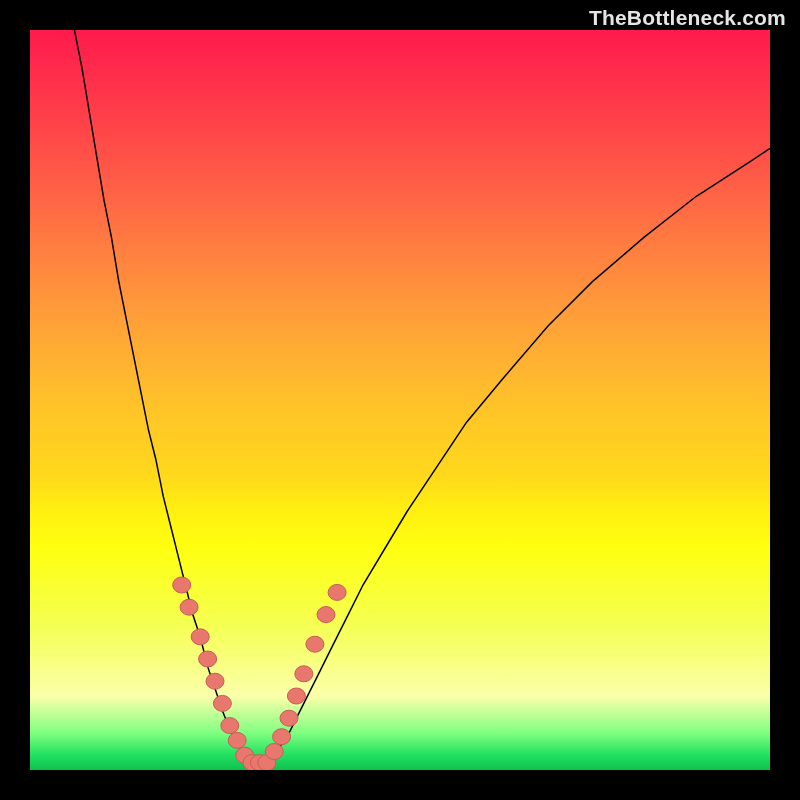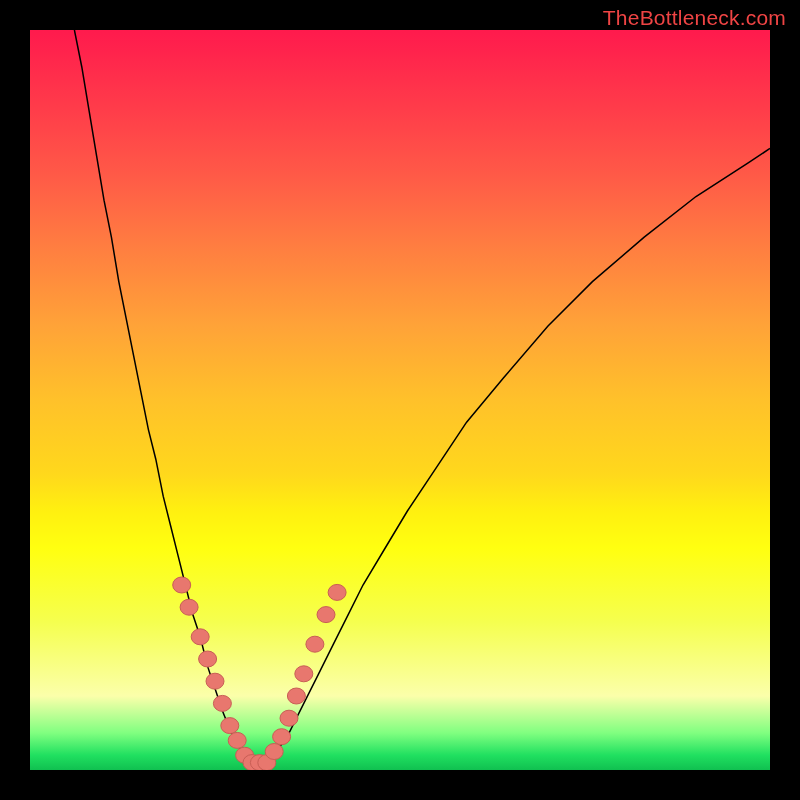--- a/index.html
+++ b/index.html
@@ -38,22 +38,22 @@
       #80ff80 95%,
       #20e060 98%,
       #10c050 100%
     );
   }
   .watermark {
     position: absolute;
     top: 6px;
     right: 14px;
     font-size: 21px;
-    font-weight: 400;
-    color: #ef4444;
+    font-weight: 700;
+    color: #e5e5e5;
     letter-spacing: 0.2px;
   }
   .curve-svg {
     position: absolute;
     left: 0;
     top: 0;
     width: 740px;
     height: 740px;
   }
   .curve-path {

